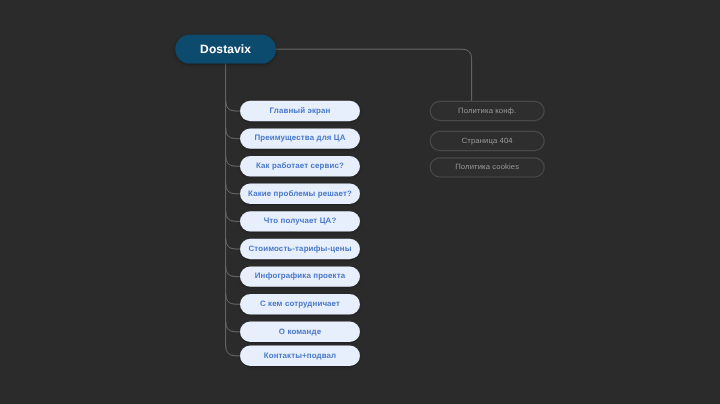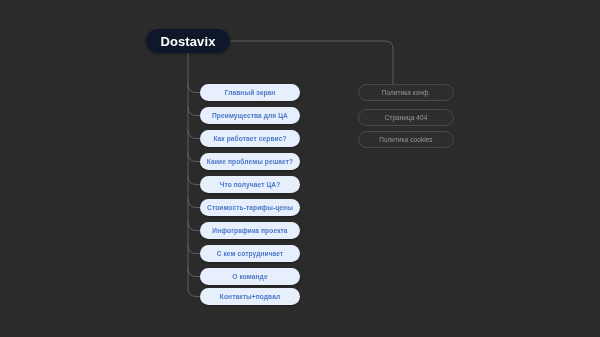--- a/index.html
+++ b/index.html
@@ -31,23 +31,23 @@
     position: absolute;
     box-sizing: border-box;
     display: flex;
     align-items: center;
     justify-content: center;
     border-radius: 999px;
     white-space: nowrap;
     letter-spacing: 0.1px;
   }
   .node-root {
-    background: #0f172a;
+    background: #0c4a6e;
     color: #ffffff;
-    font-size: 13px;
+    font-size: 10px;
     font-weight: bold;
     box-shadow: 0 1px 3px rgba(0,0,0,0.35);
   }
   .node-primary {
     background: #e7effc;
     color: #4b79c9;
     font-size: 6.6px;
     font-weight: bold;
     box-shadow: 0 1px 2px rgba(0,0,0,0.28);
   }

